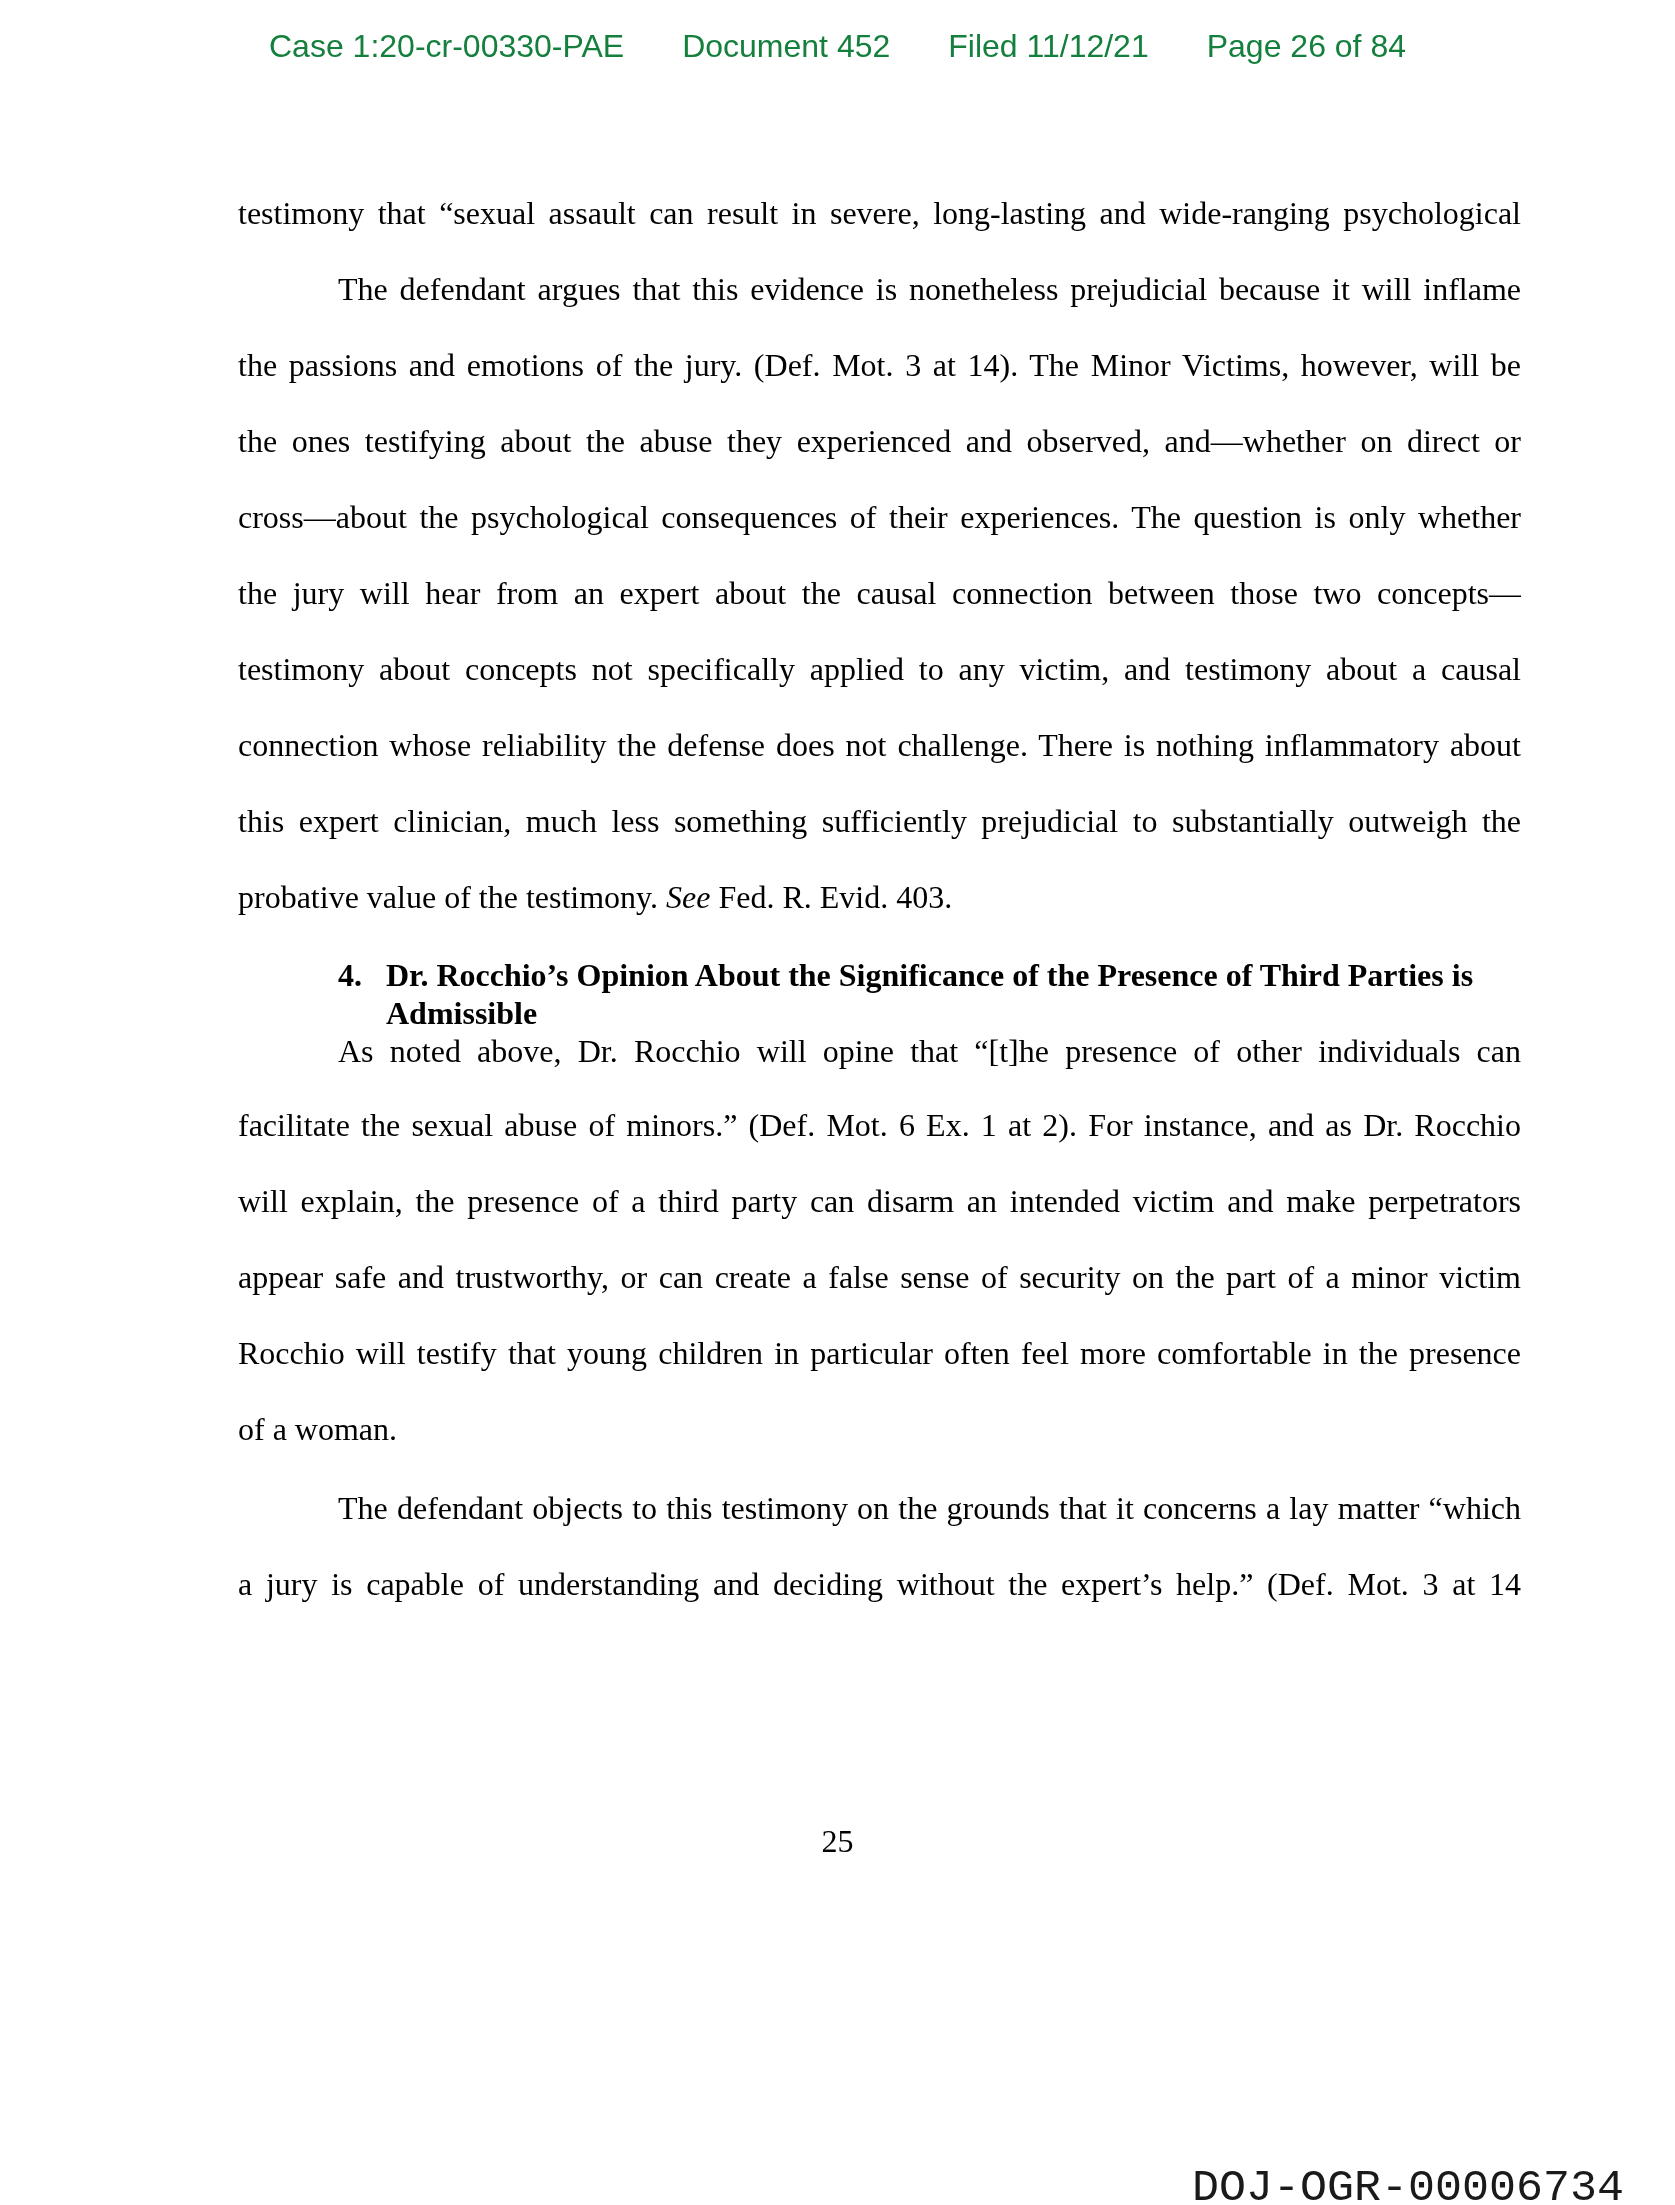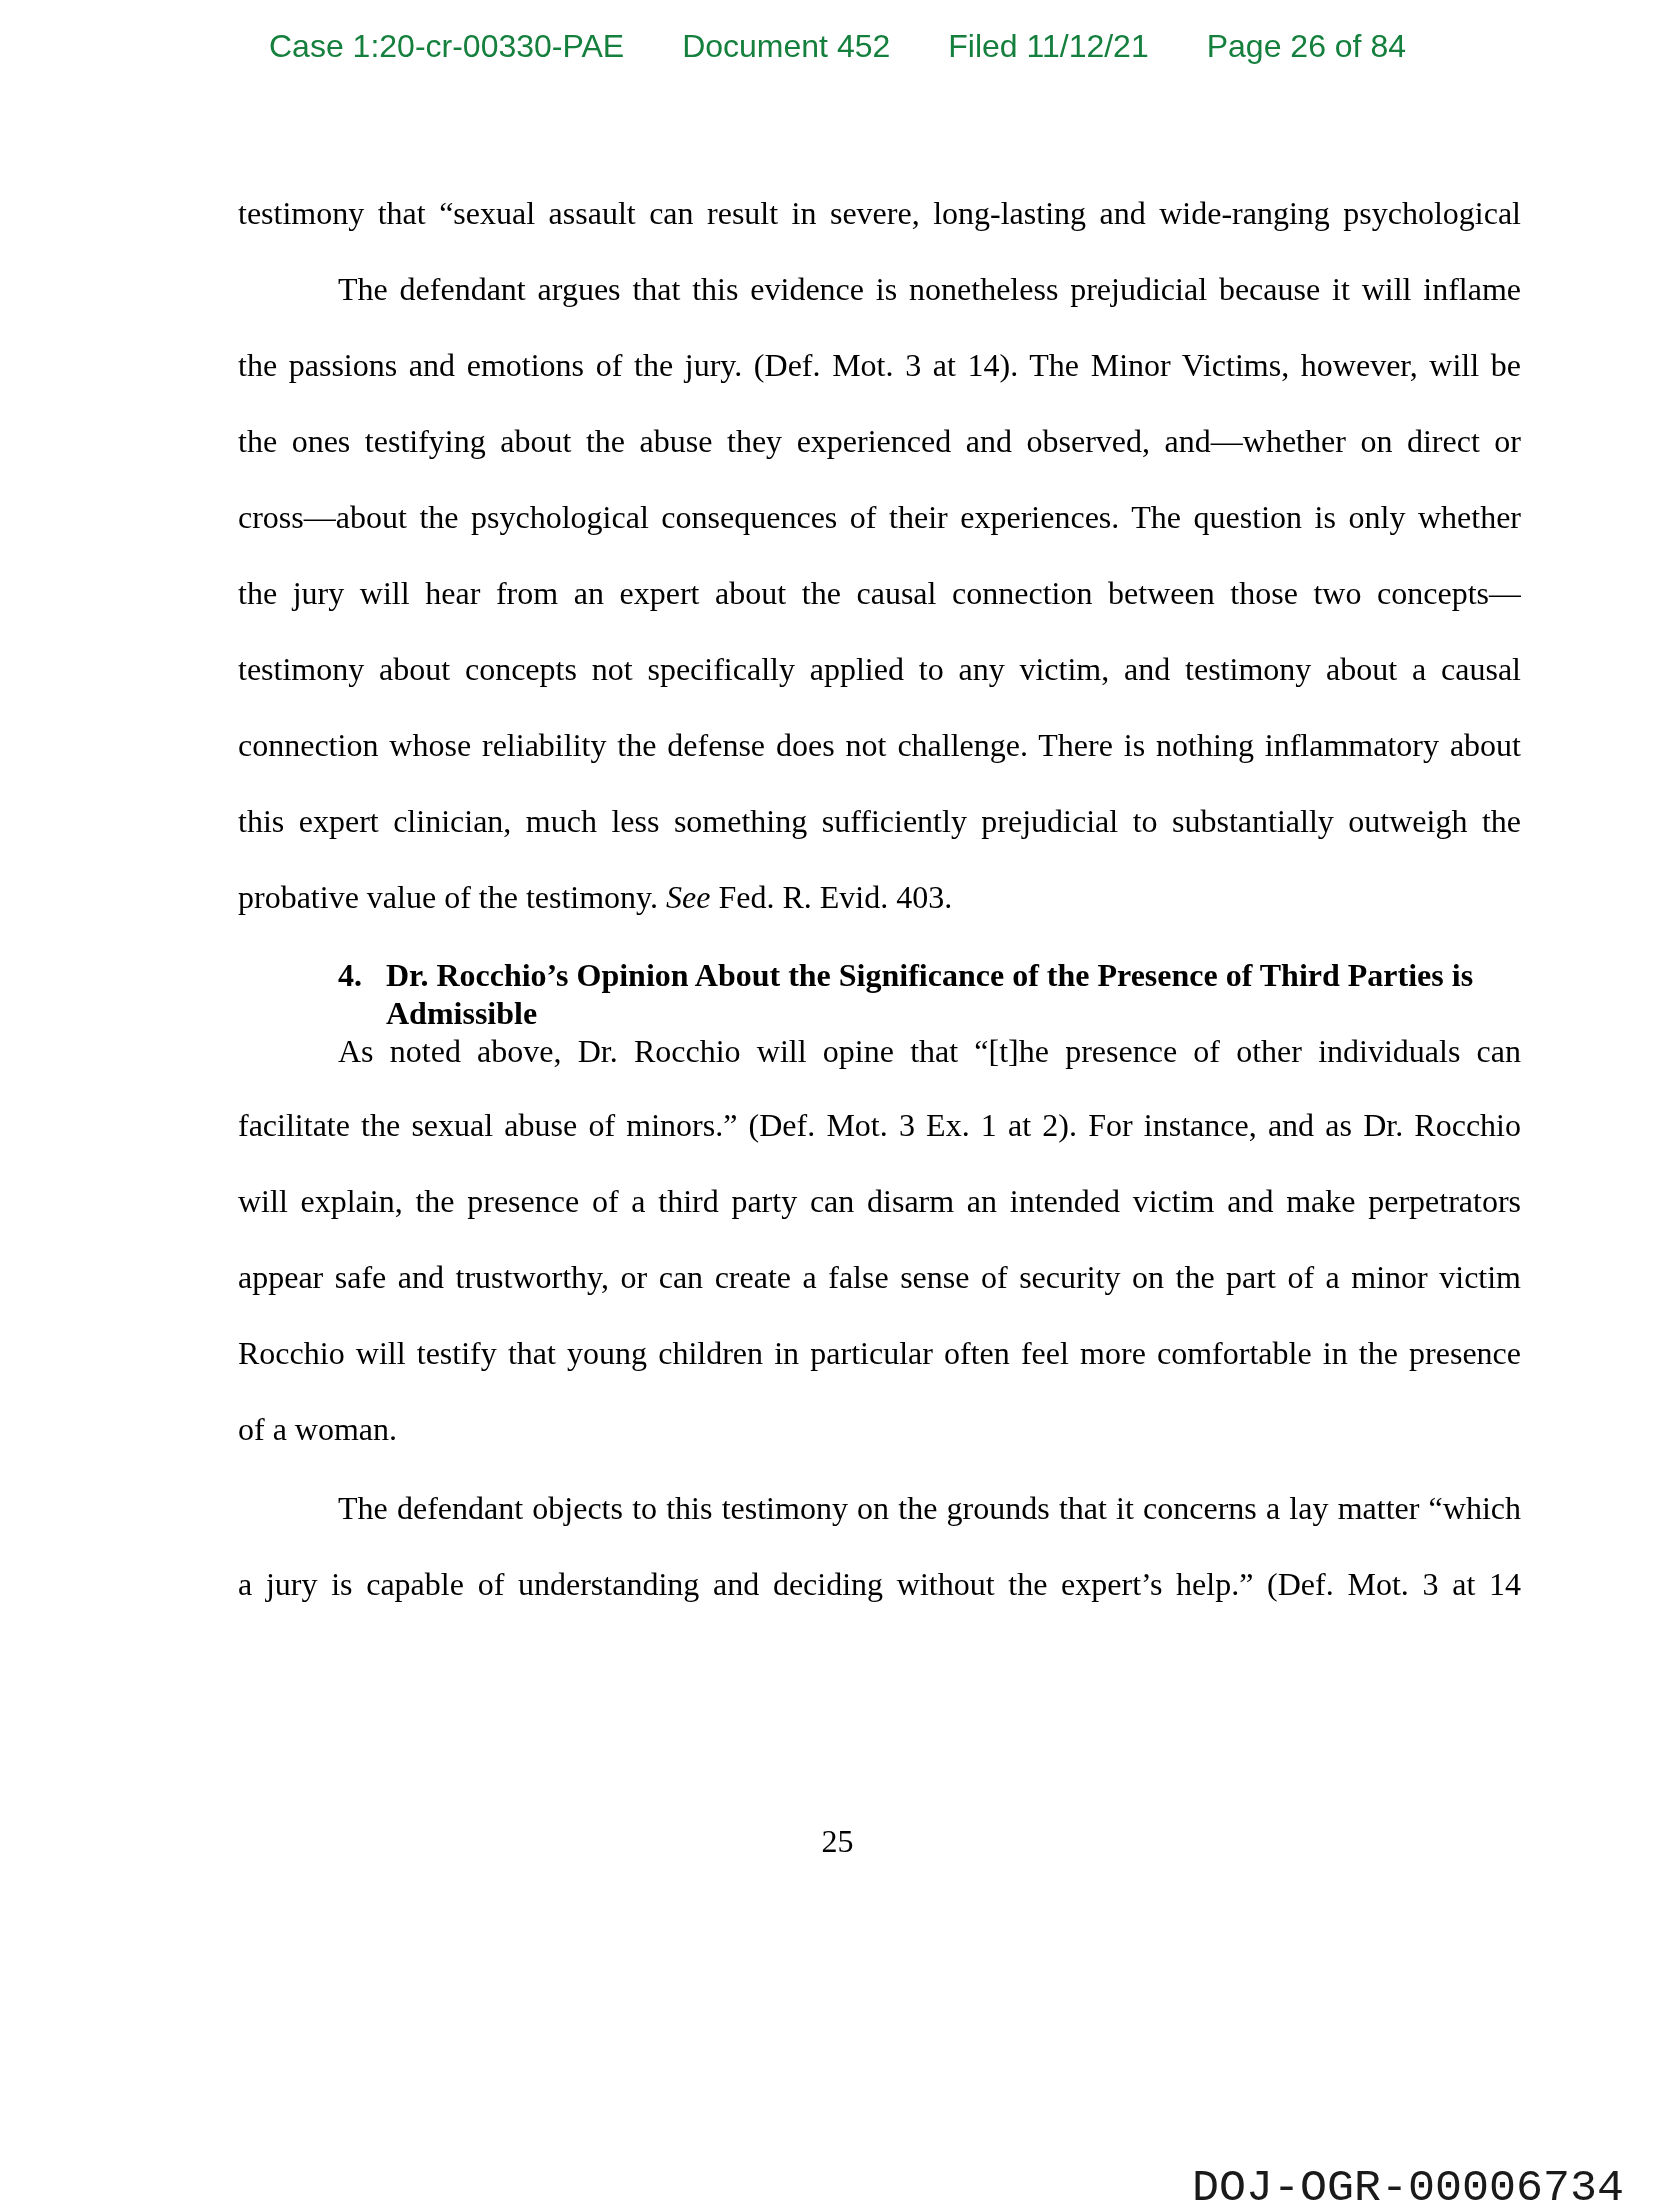--- a/index.html
+++ b/index.html
@@ -127,21 +127,21 @@
       <span class="hnum">4.</span>
       <span>Dr. Rocchio’s Opinion About the Significance of the Presence of Third Parties is</span>
     </div>
     <div class="heading-line">
       <span>Admissible</span>
     </div>
 
     <div>
       <div class="jline tight indent">As noted above, Dr. Rocchio will opine that “[t]he presence of other individuals can</div>
       <div id="para-as-noted-rest">
-          <div class="jline">facilitate the sexual abuse of minors.”  (Def. Mot. 3 Ex. 1 at 2).  For instance, and as Dr. Rocchio</div>
+          <div class="jline">facilitate the sexual abuse of minors.”  (Def. Mot. 6 Ex. 1 at 2).  For instance, and as Dr. Rocchio</div>
           <div class="jline">will explain, the presence of a third party can disarm an intended victim and make perpetrators</div>
           <div class="jline">appear safe and trustworthy, or can create a false sense of security on the part of a minor victim</div>
           <div class="jline">Rocchio will testify that young children in particular often feel more comfortable in the presence</div>
         </div>
       <div class="jline last">of a woman.</div>
     </div>
 
     <div id="para-defendant-objects" class="indent-first">
         <div class="jline">The defendant objects to this testimony on the grounds that it concerns a lay matter “which</div>
         <div class="jline">a jury is capable of understanding and deciding without the expert’s help.”  (Def. Mot. 3 at 14</div>

